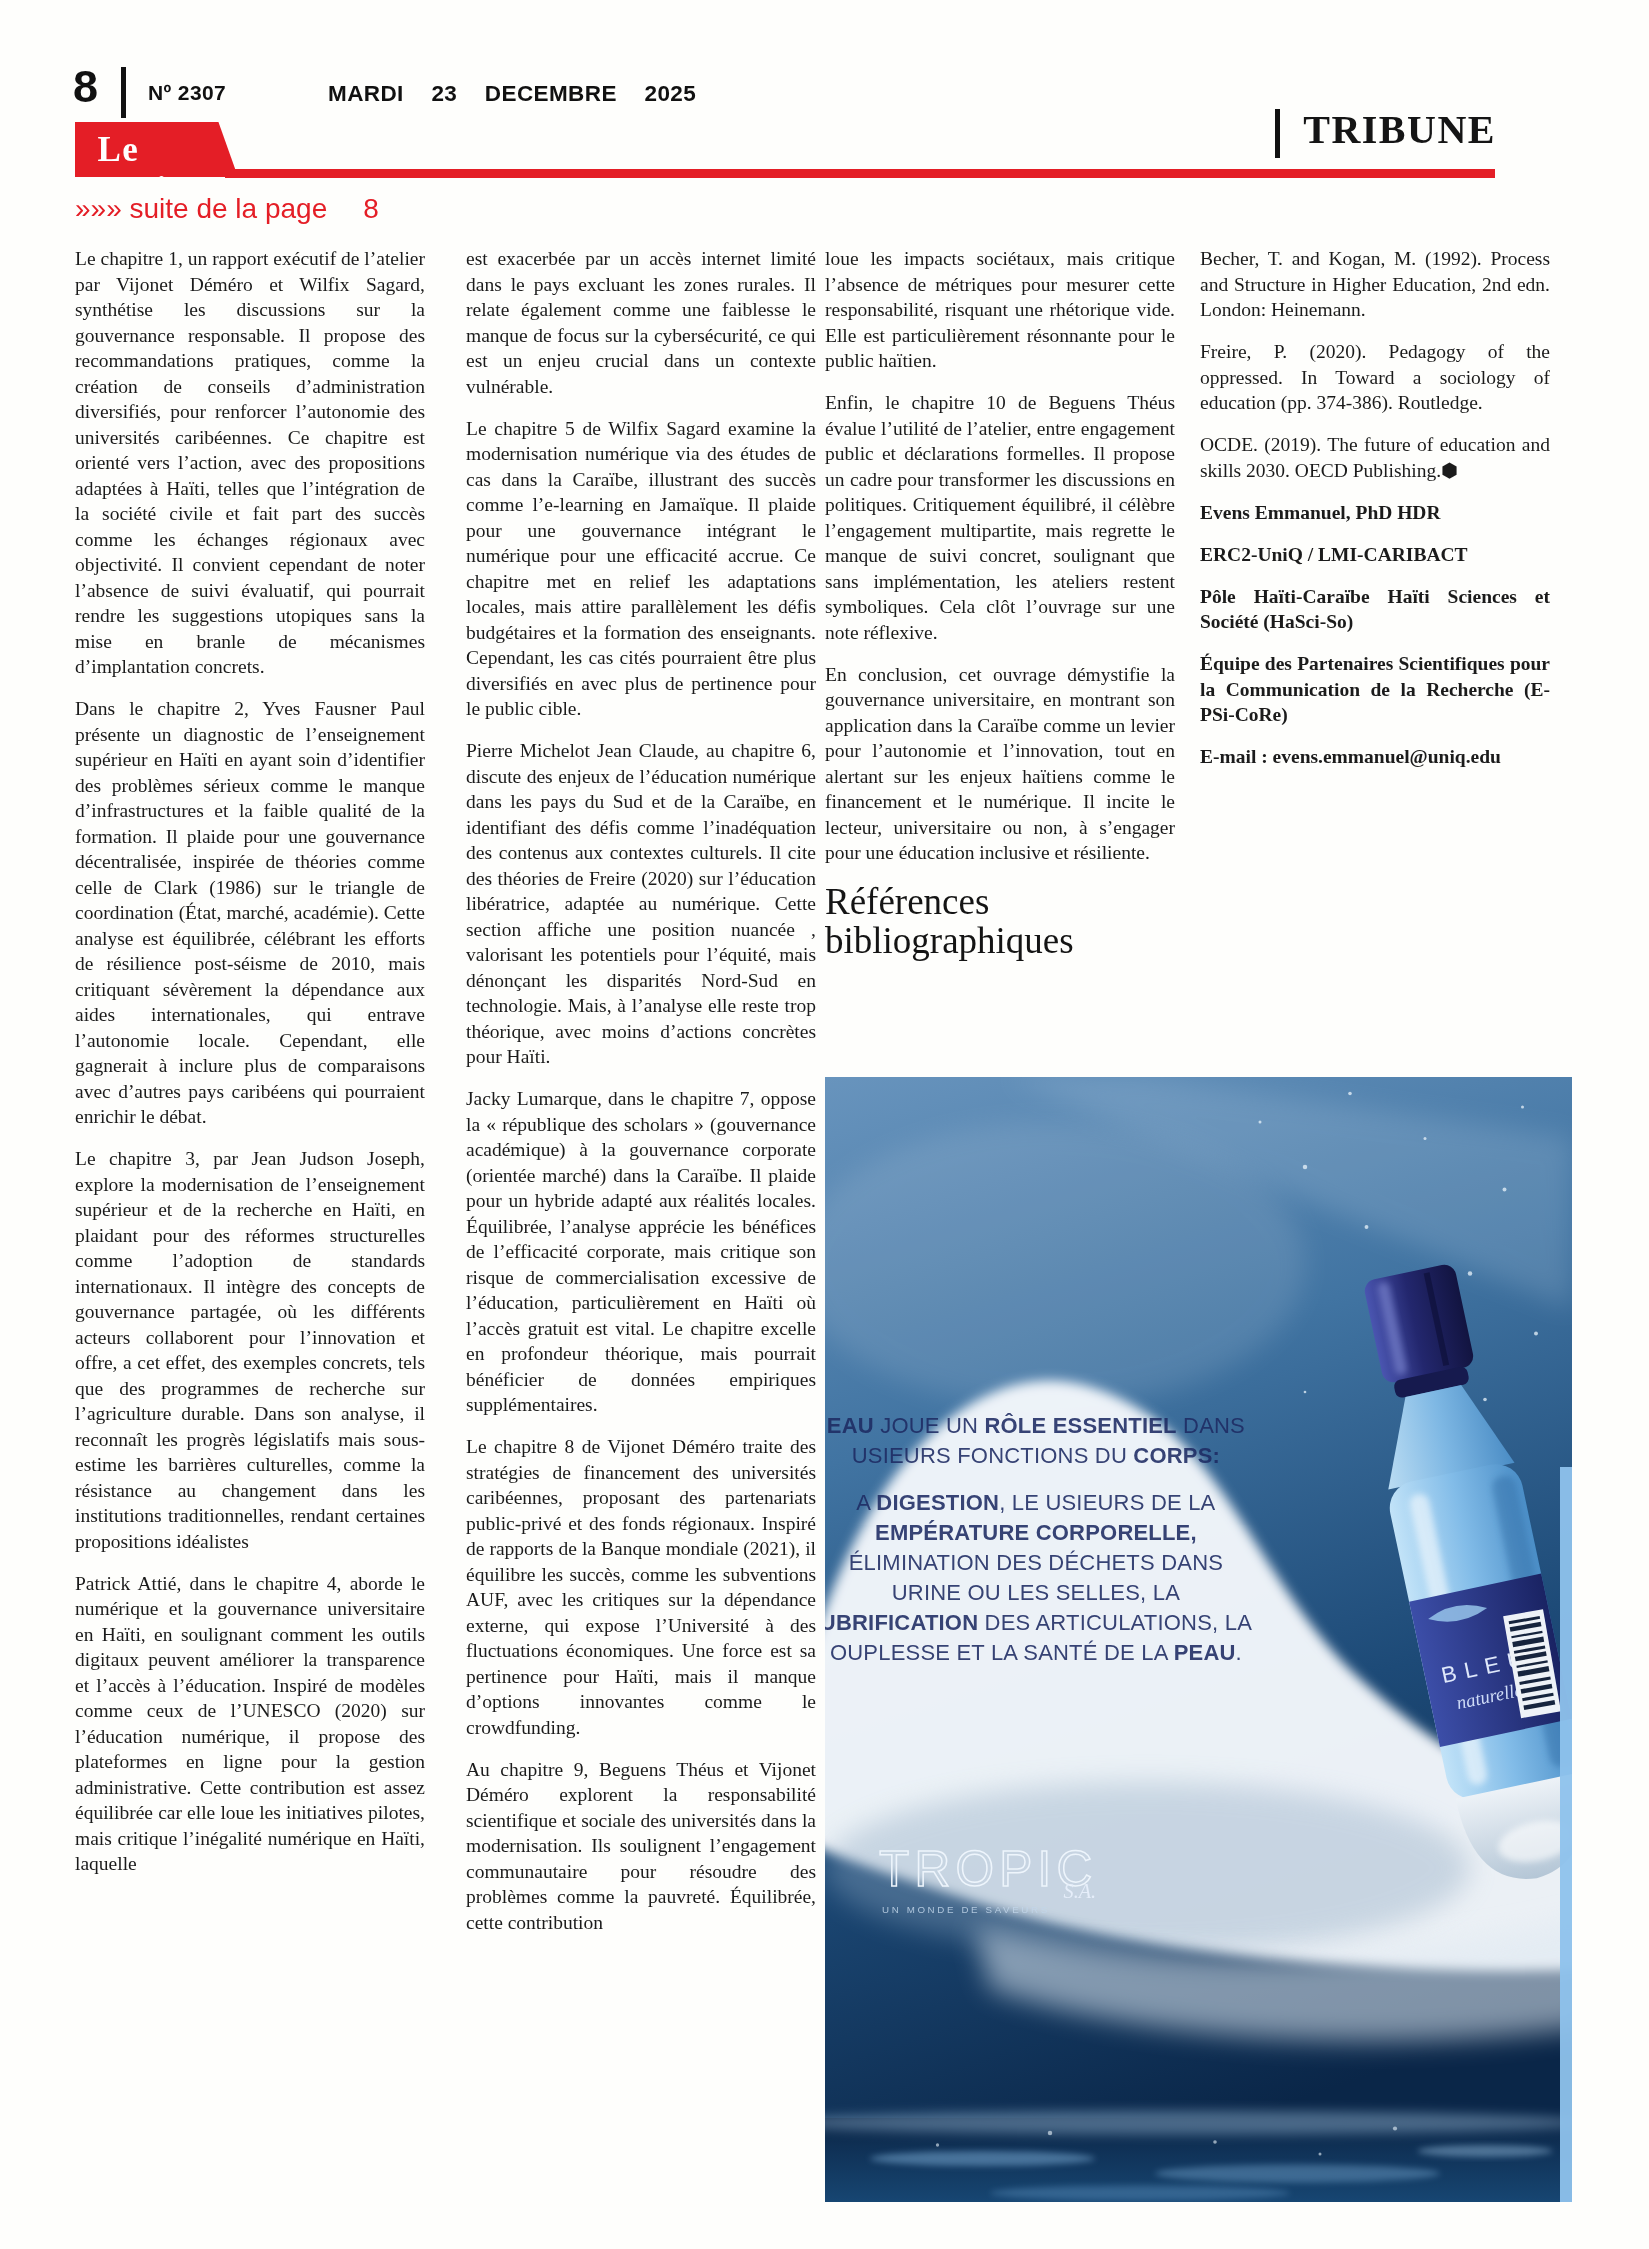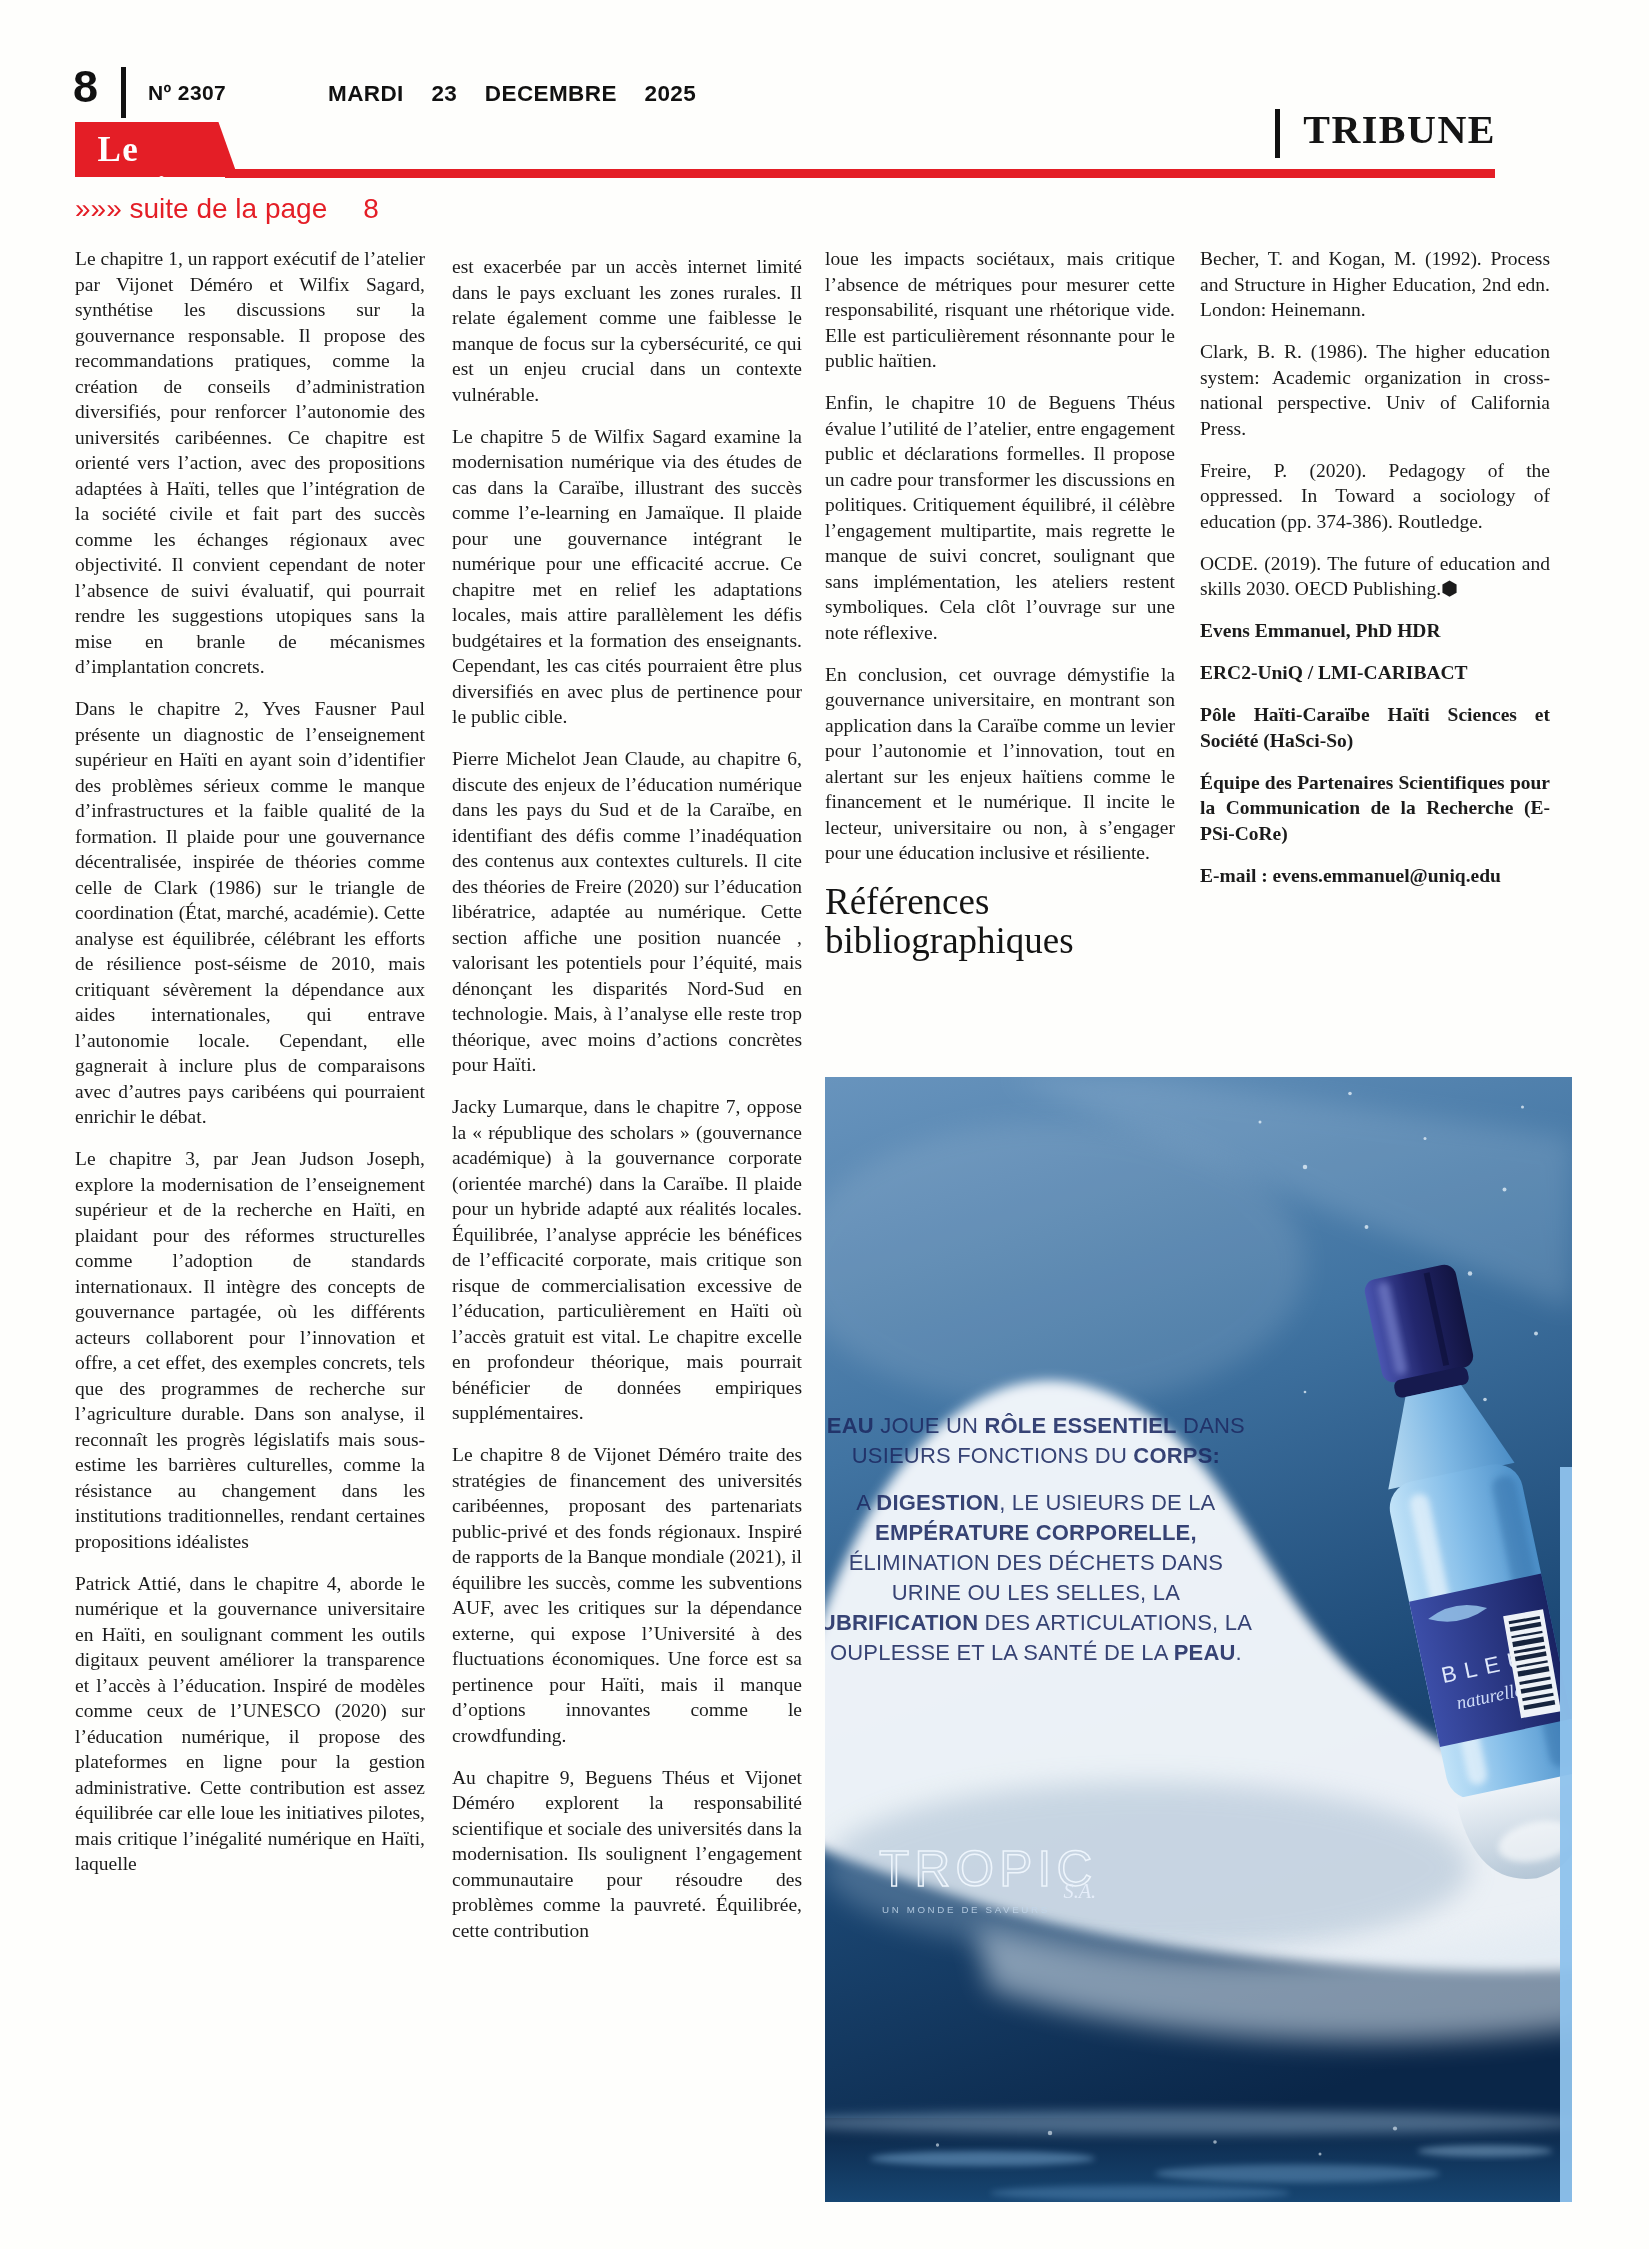--- a/index.html
+++ b/index.html
@@ -23,21 +23,21 @@
                letter-spacing:1.5px;font-family:"Liberation Serif",serif;}
   .stripe{position:absolute;left:225px;top:169px;width:1270px;height:9px;background:#e41e26;}
   .suite{position:absolute;left:75px;top:193px;font-family:"Liberation Sans",sans-serif;
          font-size:28px;color:#e41e26;}
   .suite .pg{margin-left:36px;}
 
   
   .col{position:absolute;top:246px;width:350px;font-size:19.5px;line-height:25.5px;
        text-align:justify;color:#1b1b1b;}
   .col p{margin:0 0 16.5px 0;}
-  #col1{left:75px;} #col2{left:452px;margin-top:8px;} #col3{left:825px;} #col4{left:1200px;}
+  #col1{left:75px;} #col2{left:466px;} #col3{left:825px;} #col4{left:1200px;}
   .refs-heading{width:352px;margin-top:10.5px;font-weight:400;font-size:37px;line-height:39px;
                 color:#141414;text-align:left;}
   .author{}
   .author-line{font-weight:700;margin:0 0 10.5px 0;}
   .ref-par{margin:0 0 16.5px 0;}
 
   
   .ad{position:absolute;left:825px;top:1077px;width:747px;height:1125px;overflow:hidden;}
   .ad svg{position:absolute;left:0;top:0;}
   .ad-text{position:absolute;left:-5.2px;top:334px;z-index:2;font-family:"Liberation Sans",sans-serif;
@@ -85,21 +85,20 @@
         <p>loue les impacts sociétaux, mais critique l’absence de métriques pour mesurer cette responsabilité, risquant une rhétorique vide. Elle est particulièrement résonnante pour le public haïtien.</p>
         <p>Enfin, le chapitre 10 de Beguens Théus évalue l’utilité de l’atelier, entre engagement public et déclarations formelles. Il propose un cadre pour transformer les discussions en politiques. Critiquement équilibré, il célèbre l’engagement multipartite, mais regrette le manque de suivi concret, soulignant que sans implémentation, les ateliers restent symboliques. Cela clôt l’ouvrage sur une note réflexive.</p>
         <p>En conclusion, cet ouvrage démystifie la gouvernance universitaire, en montrant son application dans la Caraïbe comme un levier pour l’autonomie et l’innovation, tout en alertant sur les enjeux haïtiens comme le financement et le numérique. Il incite le lecteur, universitaire ou non, à s’engager pour une éducation inclusive et résiliente.</p>
       </div>
     <div class="refs-heading">Références bibliographiques</div>
   </div>
 
   <div class="col" id="col4">
     <div>
         <p class="ref-par">Becher, T. and Kogan, M. (1992). Process and Structure in Higher Education, 2nd edn. London: Heinemann.</p>
-        <p class="ref-par">Clark, B. R. (1986). The higher education system: Academic organization in cross-national perspective. Univ of California Press.</p>
         <p class="ref-par">Freire, P. (2020). Pedagogy of the oppressed. In Toward a sociology of education (pp. 374-386). Routledge.</p>
         <p class="ref-par">OCDE. (2019). The future of education and skills 2030. OECD Publishing.⬢</p>
       </div>
     <div class="author">
         <p class="author-line">Evens Emmanuel, PhD HDR</p>
         <p class="author-line">ERC2-UniQ / LMI-CARIBACT</p>
         <p class="author-line">Pôle Haïti-Caraïbe Haïti Sciences et Société (HaSci-So)</p>
         <p class="author-line">Équipe des Partenaires Scientifiques pour la Communication de la Recherche (E-PSi-CoRe)</p>
         <p class="author-line">E-mail : evens.emmanuel@uniq.edu</p>
       </div>

